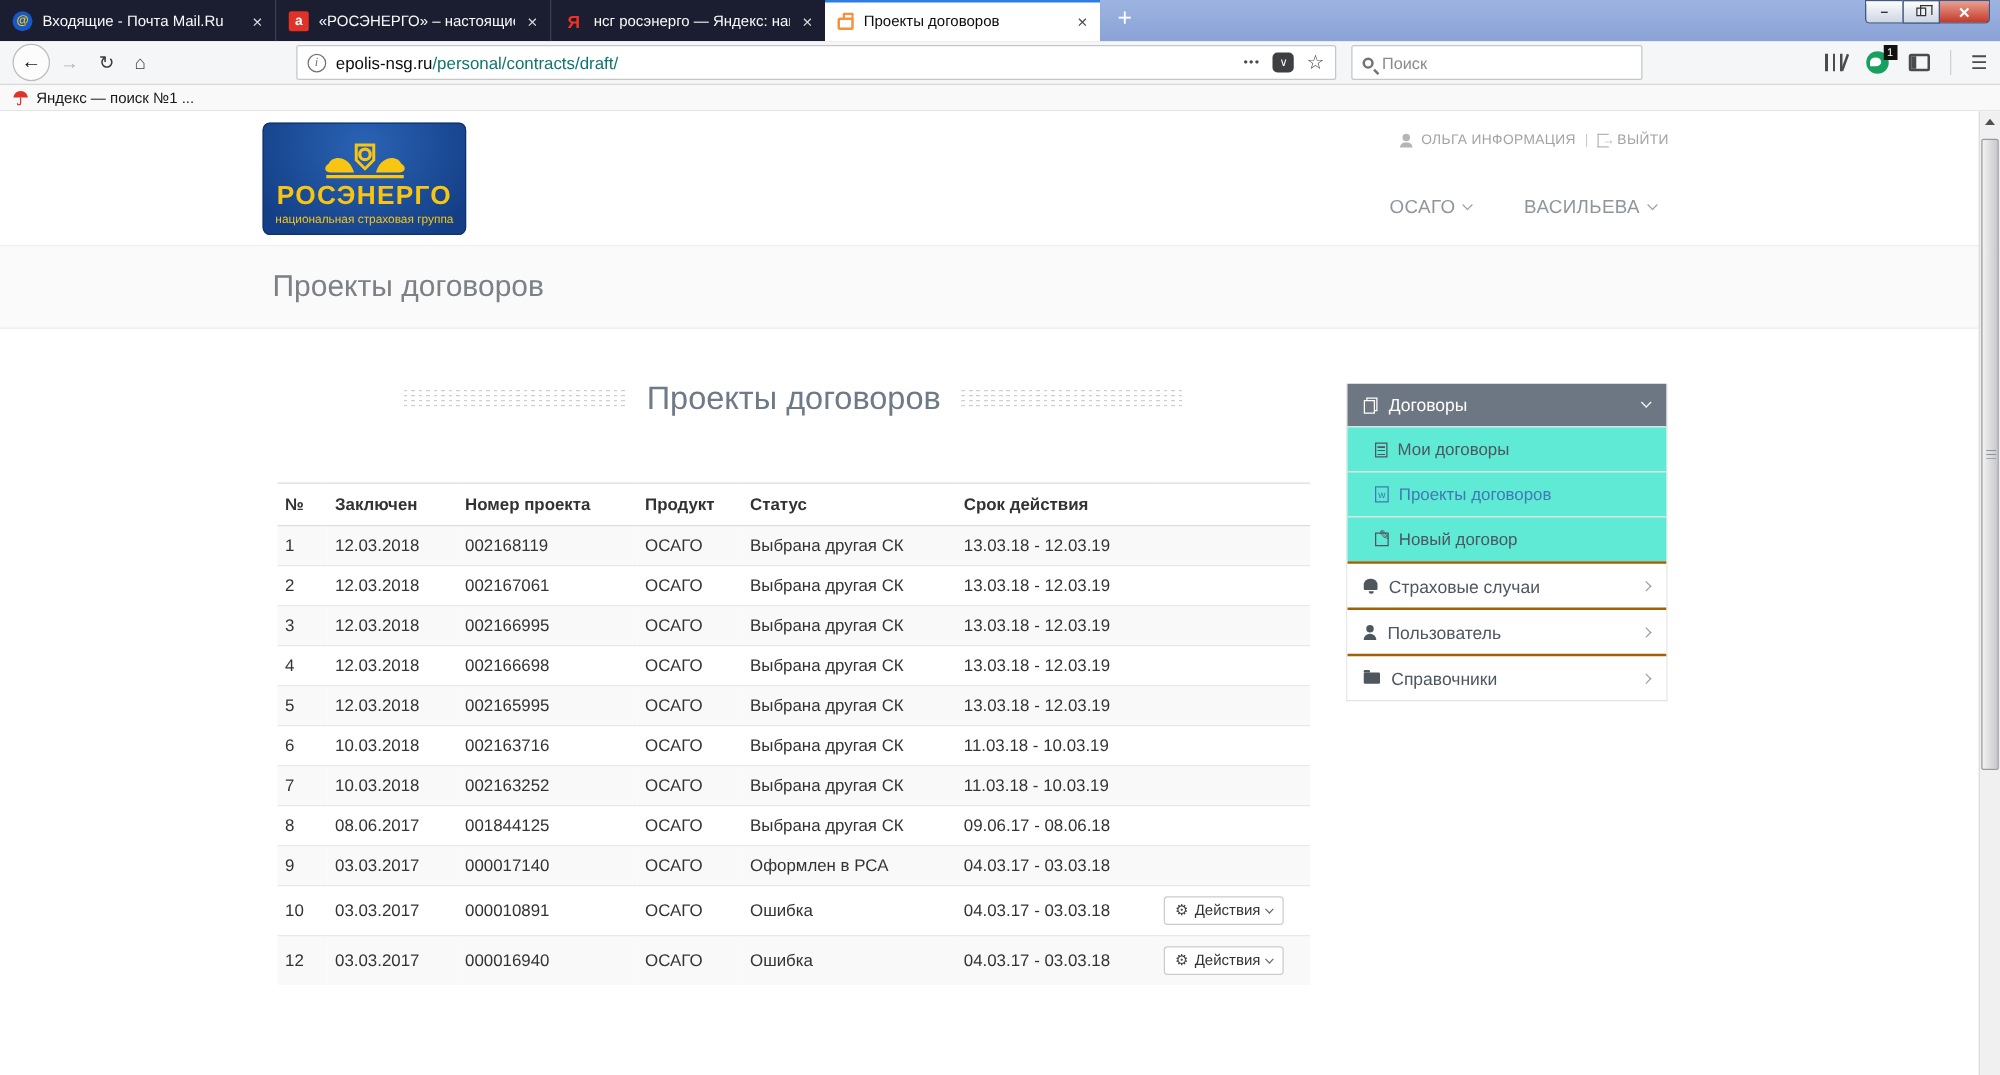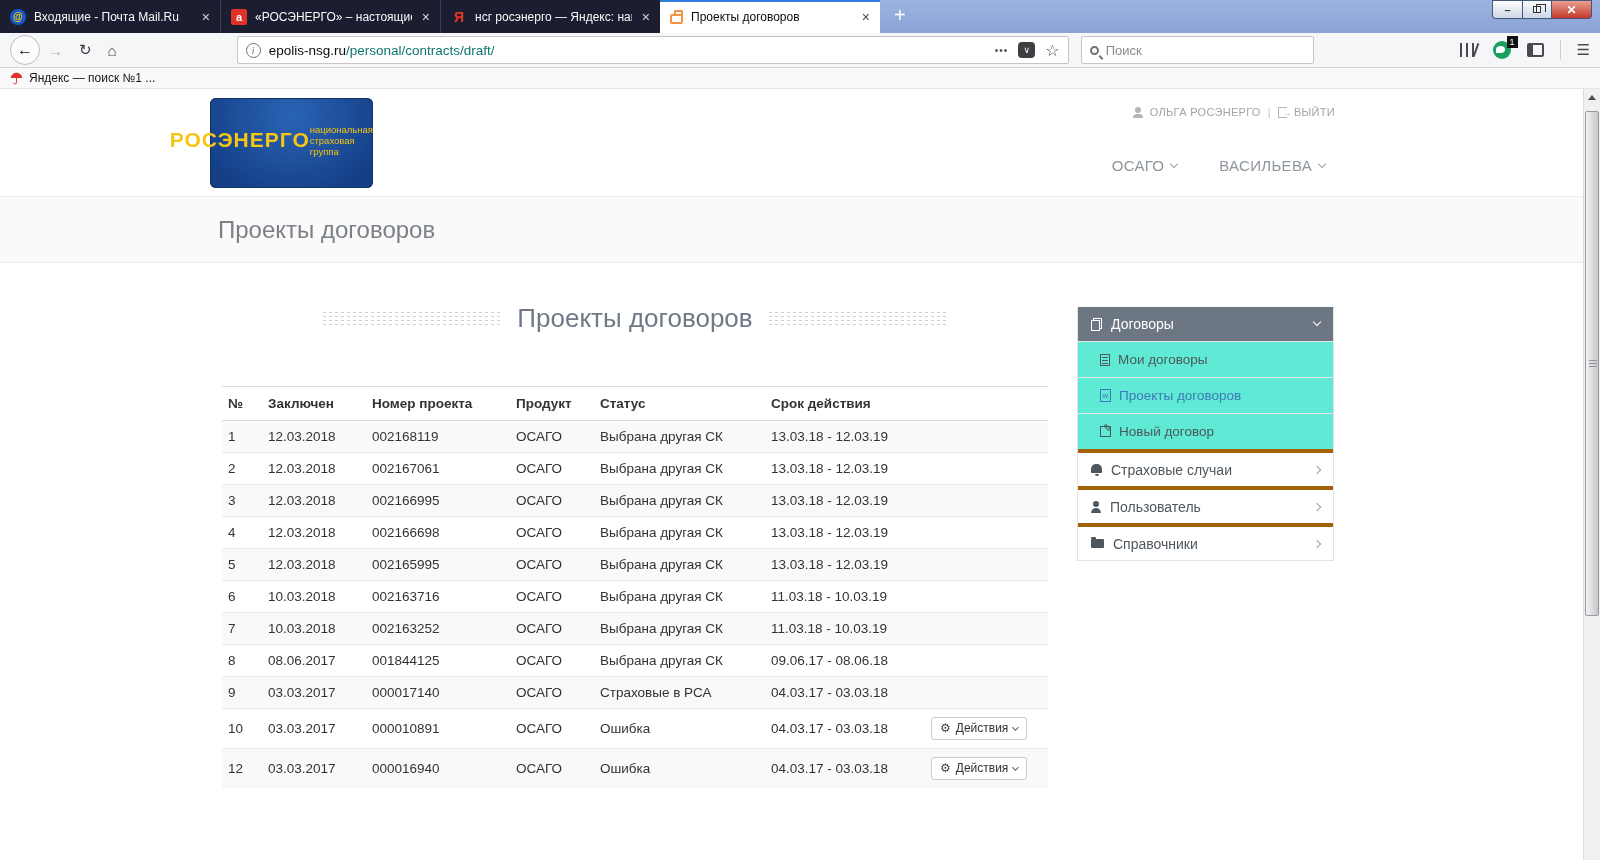--- a/index.html
+++ b/index.html
@@ -86,21 +86,21 @@
   .bookmarks { position:absolute; top:68px; left:0; width:1600px; height:21px; background:#f9f9fa;
                border-bottom:1px solid #e5e5e6; display:flex; align-items:center; padding:0 10px; gap:6px;
                font-size:12px; color:#18181b; }
   .umbrella { width:13px; height:13px; flex:none; }
 
   
   .page { position:absolute; top:89px; left:0; width:1600px; height:771px; background:#fff; }
 
   .logo { position:absolute; left:210px; top:9px; width:163px; height:90px; border-radius:6px;
           background:radial-gradient(ellipse at 50% 20%, #2a63b4, #143f86 85%);
-          display:flex; flex-direction:row; align-items:center; justify-content:flex-end;
+          display:flex; flex-direction:column; align-items:center; justify-content:flex-end;
           padding-bottom:7px; box-shadow:0 0 0 1px #0f3268 inset; }
   .logo-title { color:#f7c512; font-weight:bold; font-size:21px; letter-spacing:1px; line-height:22px; }
   .logo-sub { color:#f7c512; font-size:9.5px; margin-top:2px; }
 
   .user-line { position:absolute; top:17px; right:265px; display:flex; align-items:center; gap:7px;
                font-size:11px; color:#a3a3a3; letter-spacing:.3px; }
   .user-line .sep { color:#c9c9c9; }
   .ico-user-s { width:10px; height:11px; position:relative; display:inline-block; }
   .ico-user-s::before { content:""; position:absolute; top:0; left:2px; width:6px; height:6px;
                border-radius:50%; background:#b5b5b5; }
@@ -158,21 +158,21 @@
   
   .side-menu { position:absolute; left:1077px; top:44px; width:257px; border:1px solid #e3e3e3;
                border-top:none; font-size:13.5px; }
   .sm-header { background:#6d7683; color:#fff; height:34px; display:flex; align-items:center;
                padding:0 13px; gap:9px; font-size:14px; }
   .sm-header .chev { margin-left:auto; }
   .sm-sub { background:#5eead4; height:36px; display:flex; align-items:center; gap:8px;
             padding:0 13px 0 22px; color:#4e565e; border-top:1px solid #e6e6e6; cursor:pointer; }
   .sm-sub.active { color:#4079b6; }
   .sm-item { background:#fff; height:37px; display:flex; align-items:center; gap:9px; padding:0 13px;
-             color:#4e565e; font-size:14px; border-top:4px solid #a16207; cursor:pointer; }
+             color:#4e565e; font-size:14px; border-top:2px solid #a16207; cursor:pointer; }
   .sm-item .chev { margin-left:auto; }
 
   .ico-pages { position:relative; width:11px; height:13px; flex:none; }
   .ico-pages::before { content:""; position:absolute; right:0; top:0; width:7px; height:9px; border:1px solid #fff; }
   .ico-pages::after { content:""; position:absolute; left:0; bottom:0; width:7px; height:9px;
                       border:1px solid #fff; background:#6d7683; }
   [data-sicon] { flex:none; display:inline-block; }
   [data-sicon="file"] { width:10px; height:12px; border:1px solid currentColor; }
   [data-sicon="file"]::after { content:""; display:block; margin:2px 1px; height:7px;
       background:repeating-linear-gradient(to bottom,currentColor 0 1px,transparent 1px 3px); }
@@ -295,21 +295,21 @@
       <path d="M27 23 C22 9 9 11 7 17 C3 19 3 24 9 24 L27 24 Z" fill="#f7c512"></path>
       <path d="M45 23 C50 9 63 11 65 17 C69 19 69 24 63 24 L45 24 Z" fill="#f7c512"></path>
       <rect x="5" y="26" width="62" height="2.6" fill="#f7c512"></rect>
     </svg>
     <div class="logo-title">РОСЭНЕРГО</div>
     <div class="logo-sub">национальная страховая группа</div>
   </div>
 
   <div class="user-line">
     <span class="ico-user-s"></span>
-    <span>ОЛЬГА РОСЭНЕРГО</span>
+    <span>ОЛЬГА ИНФОРМАЦИЯ</span>
     <span class="sep">|</span>
     <span class="ico-exit"></span>
     <span>ВЫЙТИ</span>
   </div>
 
   <div class="main-nav">
 
       <div class="nav-item">
         <span>ОСАГО</span>
         <span class="chev down"></span>
@@ -459,21 +459,21 @@
               <td>
                 
               </td>
             </tr>
 
             <tr>
               <td>9</td>
               <td>03.03.2017</td>
               <td>000017140</td>
               <td>ОСАГО</td>
-              <td>Страховые в РСА</td>
+              <td>Оформлен в РСА</td>
               <td>04.03.17 - 03.03.18</td>
               <td>
                 
               </td>
             </tr>
 
             <tr>
               <td>10</td>
               <td>03.03.2017</td>
               <td>000010891</td>

